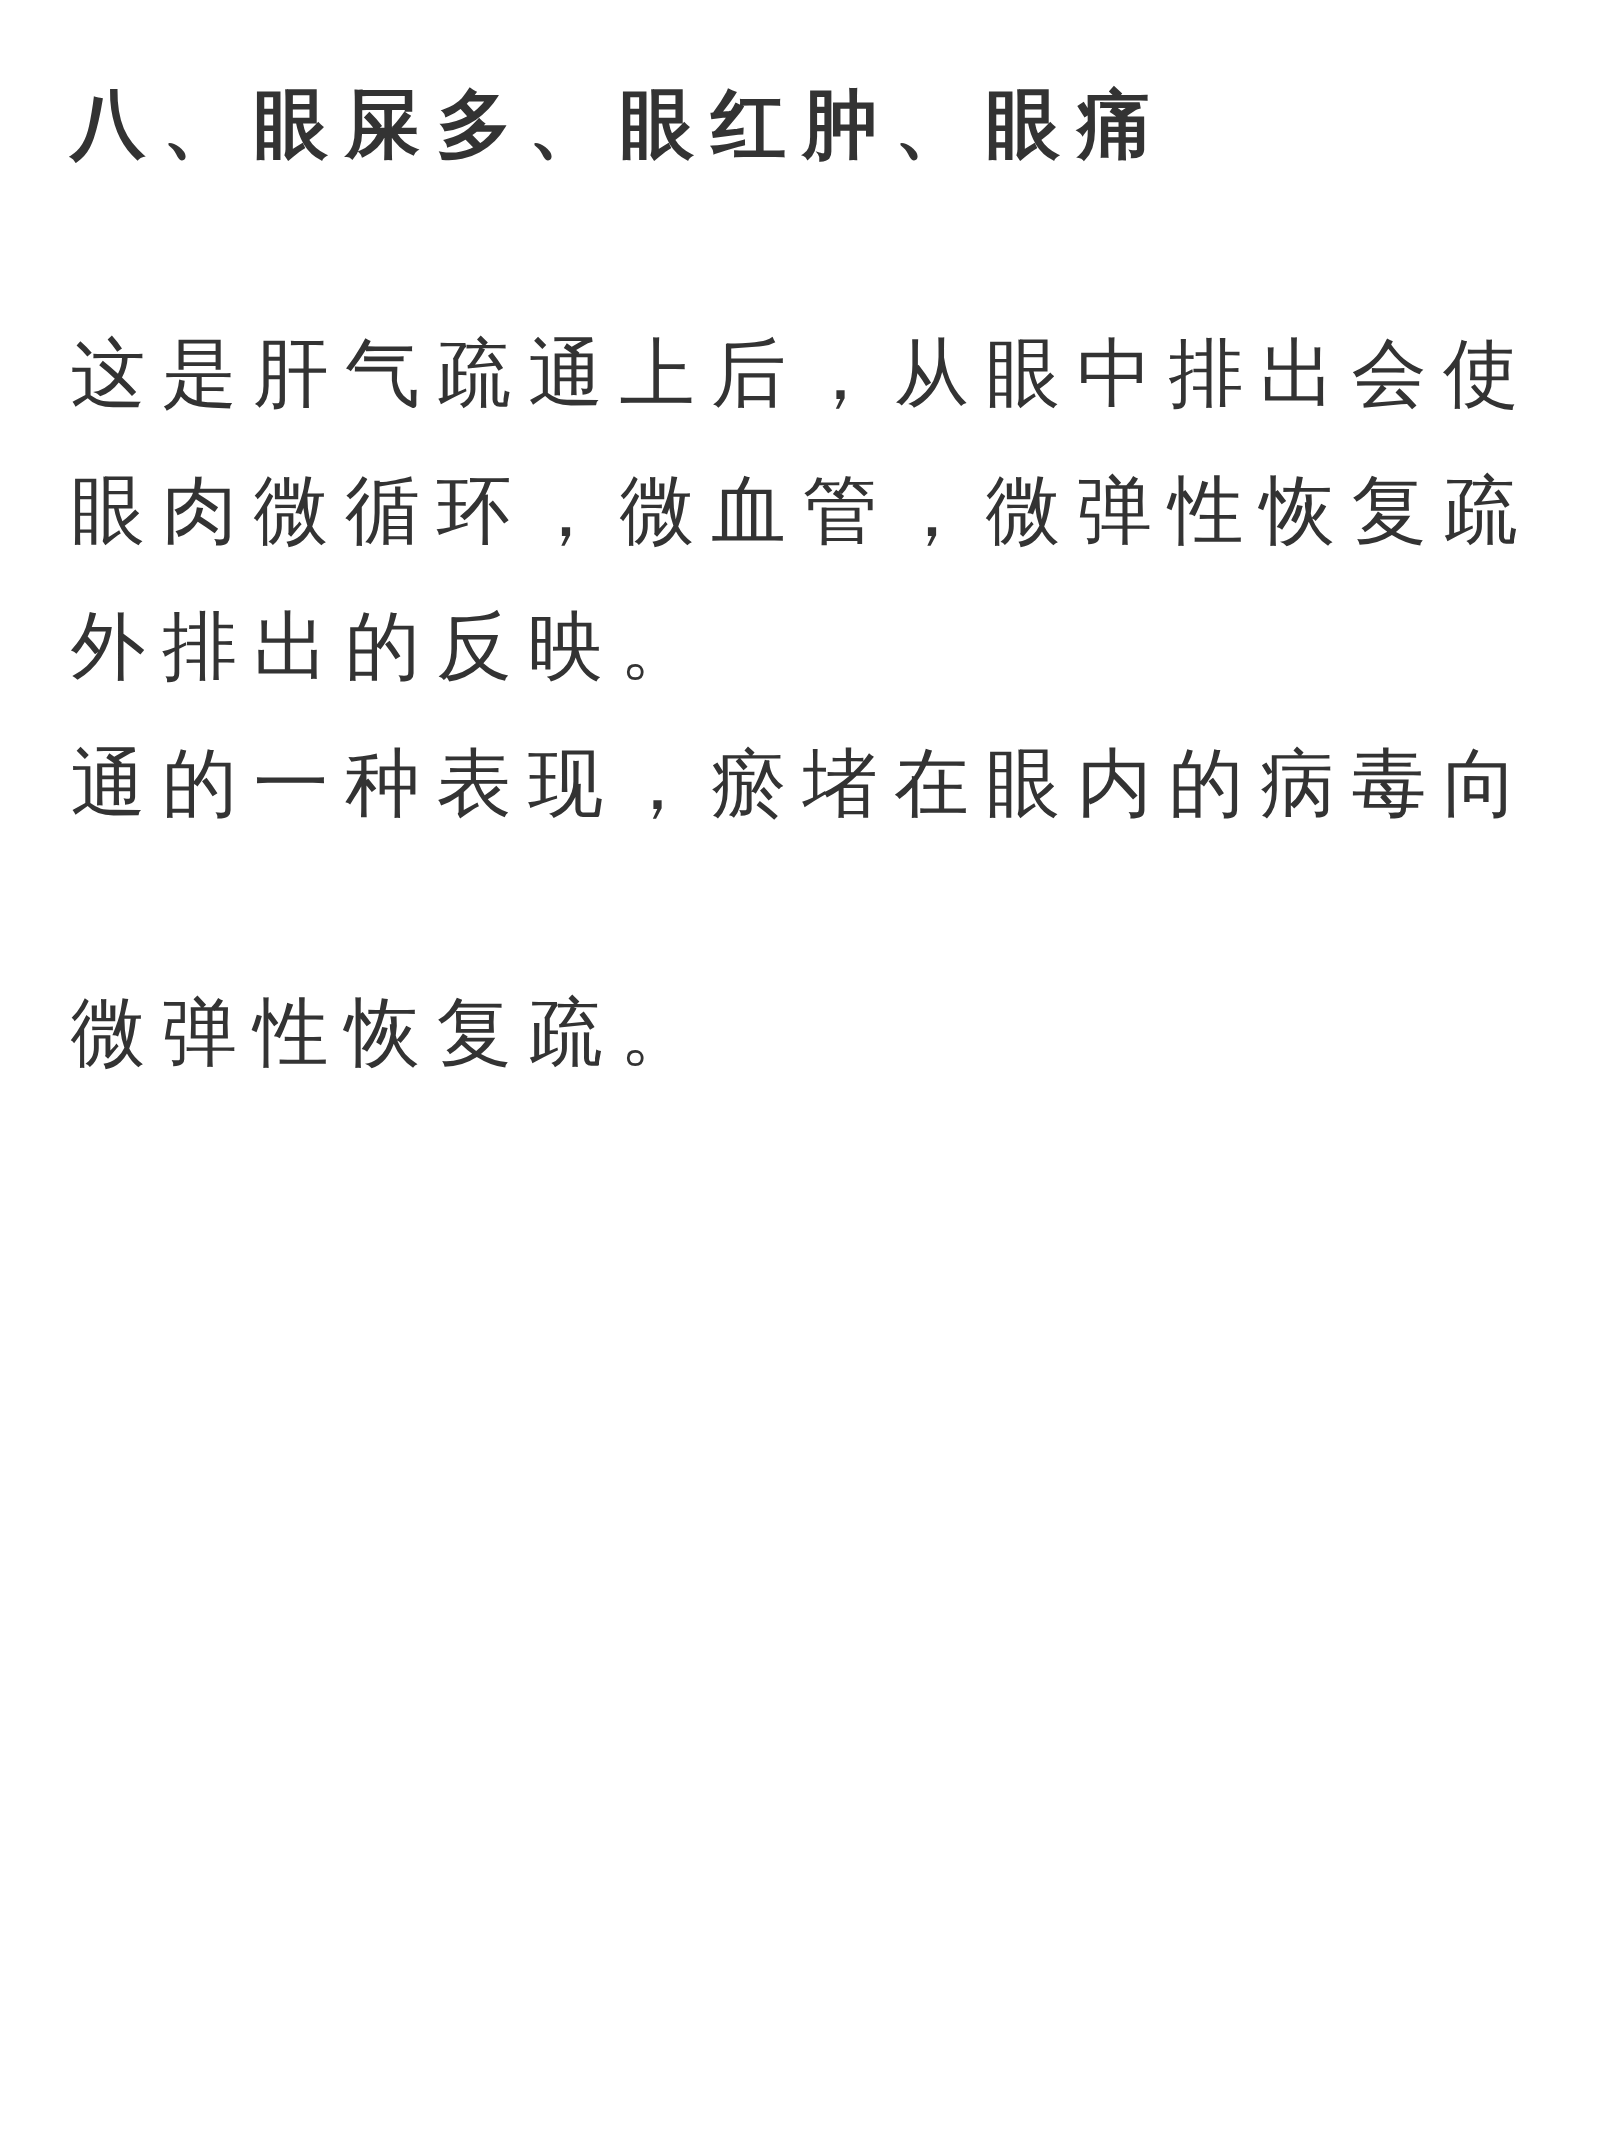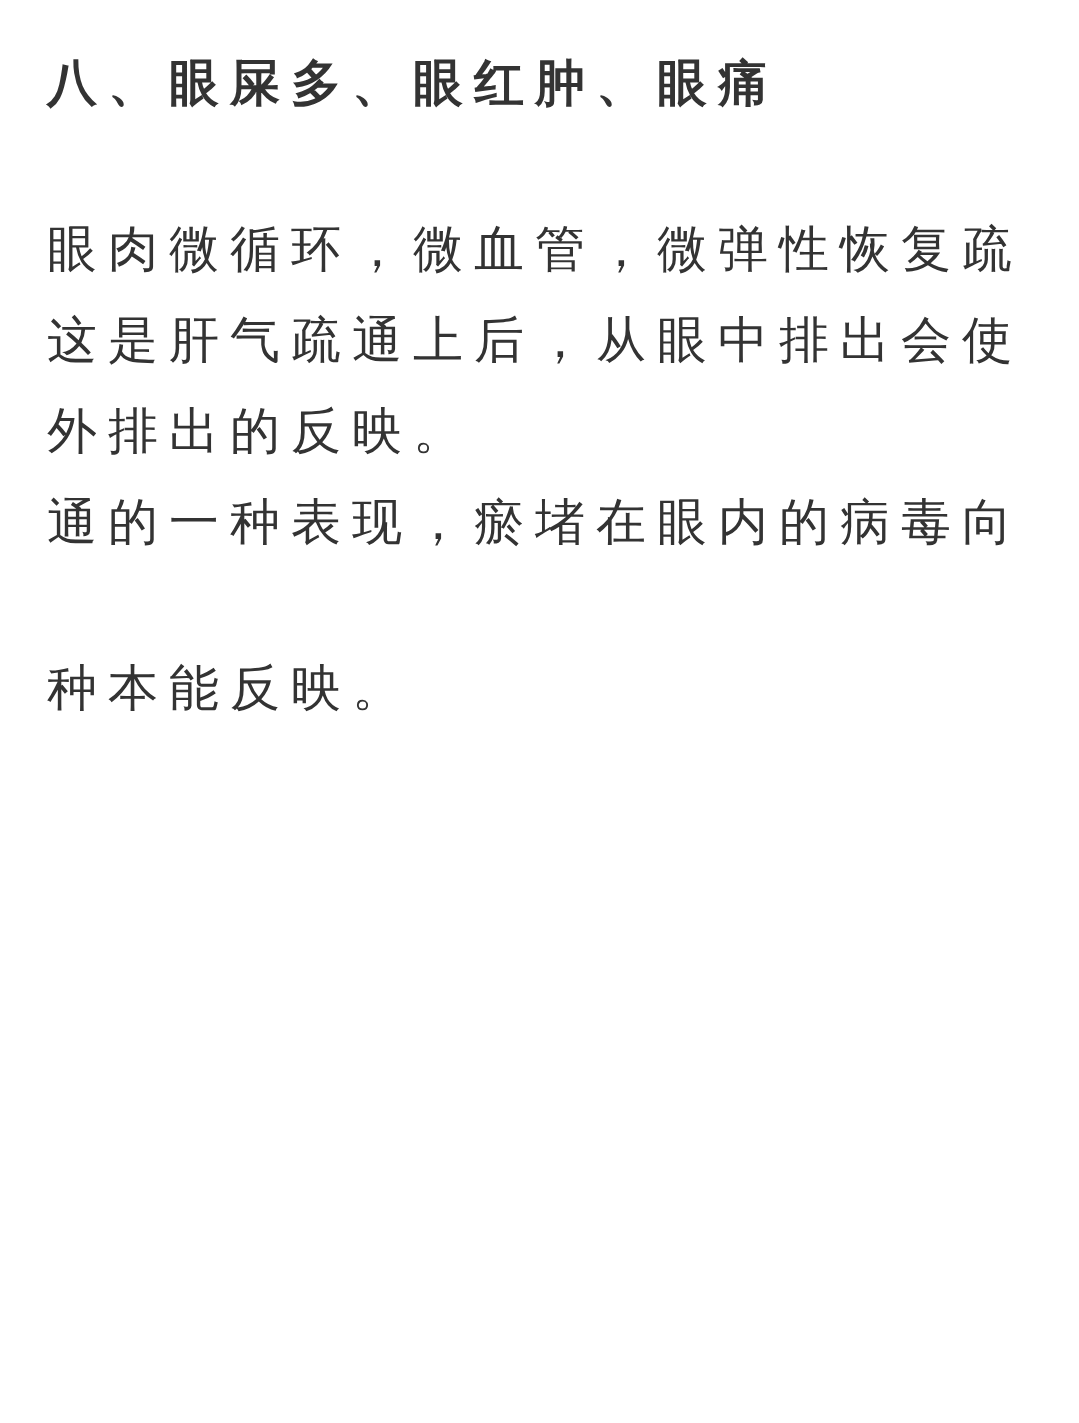--- a/index.html
+++ b/index.html
@@ -42,26 +42,26 @@
   }
 </style>
 </head>
 <body style="background: rgb(255, 255, 255); color: rgb(51, 51, 51);">
 
 <div class="page">
 
   <h2 class="section-heading first">八、眼屎多、眼红肿、眼痛</h2>
 
   <div class="section-paragraph">
+    <div class="paragraph-line">这是肝气疏通上后，从眼中排出会使</div>
     <div class="paragraph-line">眼肉微循环，微血管，微弹性恢复疏</div>
-    <div class="paragraph-line">这是肝气疏通上后，从眼中排出会使</div>
     <div class="paragraph-line">外排出的反映。</div>
     <div class="paragraph-line">通的一种表现，瘀堵在眼内的病毒向</div>
   </div>
 
 
 
 
   <div class="section-paragraph">
-    <div class="paragraph-line">种本能反映。</div>
+    <div class="paragraph-line">微弹性恢复疏。</div>
   </div>
 
 </div>
 
 </body></html>

